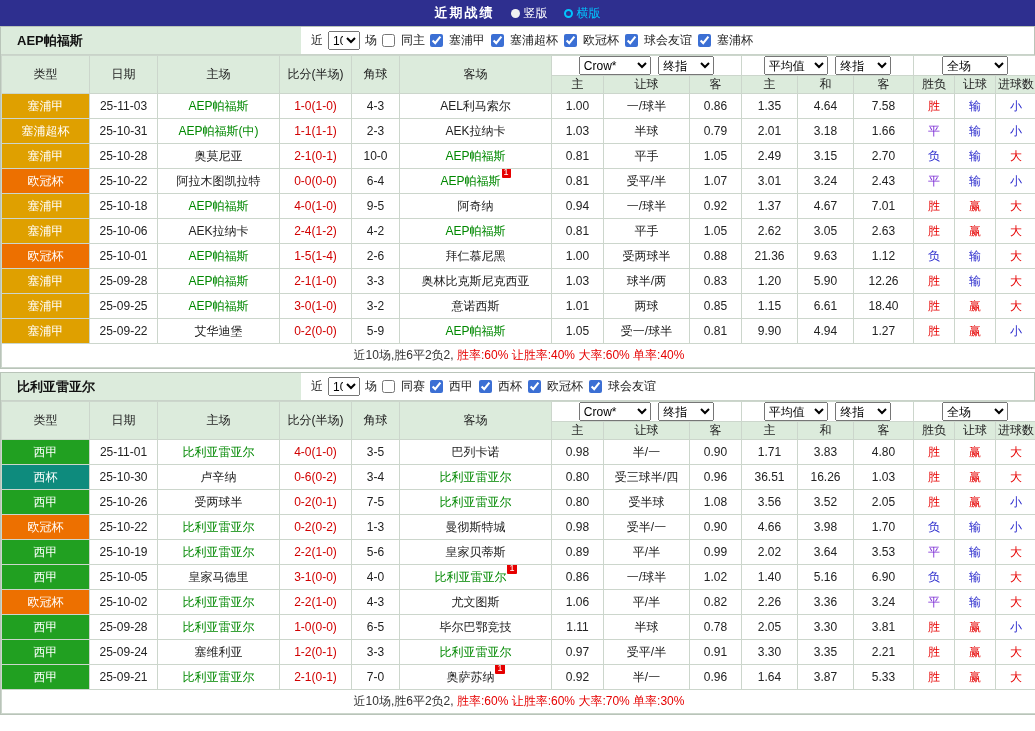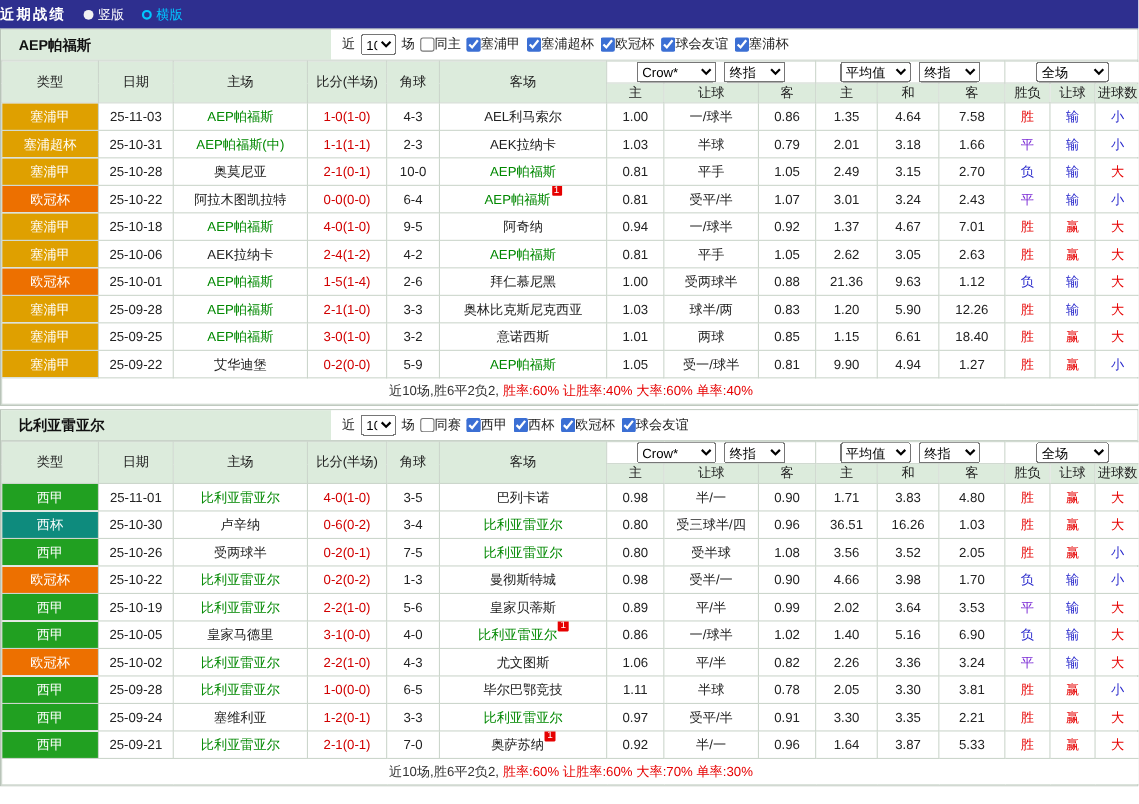--- a/index.html
+++ b/index.html
@@ -1,34 +1,34 @@
 <!DOCTYPE html>
 <html style="--topbar: #2e2f8f; --header: #dcebdc; --cyan: #00c6ff; --focus: #008800; --score: #d10000; --win: #e60000; --loss: #2929cc; --draw: #7b2bd5; --cyp1: #dfa000; --cyp_super: #dfa000; --ucl: #ed7000; --laliga: #21a021; --copa: #0e8b7d;"><head>
 <meta charset="utf-8">
 <style>
   *{box-sizing:border-box}
   html,body{margin:0;padding:0;background:#fff}
   body{width:1035px;font-family:"Liberation Sans","DejaVu Sans",sans-serif;font-size:12px;color:#222}
 
-  .topbar{height:26px;background:var(--topbar,#2e2f8f);display:flex;align-items:center;justify-content:flex-start;gap:16px;color:#fff}
+  .topbar{height:26px;background:var(--topbar,#2e2f8f);display:flex;align-items:center;justify-content:center;gap:16px;color:#fff}
   .page-title{font-weight:bold;font-size:13px;letter-spacing:2px}
   .radio{display:inline-flex;align-items:center;gap:4px;cursor:pointer}
   .dot{width:9px;height:9px;border-radius:50%;display:inline-block}
   .dot-white{background:#f2f2f2}
   .dot-cyan{width:9px;height:9px;border:2px solid var(--cyan,#00c6ff);background:transparent}
   .rlabel-white{color:#fff}
   .rlabel-cyan{color:var(--cyan,#00c6ff)}
 
   .section{border:1px solid #b9c4b9}
   .section + .section{margin-top:3px}
   .sec-head{display:flex;height:28px;border-bottom:1px solid #c9d3c9}
   .team{width:300px;background:var(--header,#dcebdc);display:flex;align-items:center;padding-left:16px;font-weight:bold;font-size:13px;color:#111}
   .filterbar{flex:1;display:flex;align-items:center;gap:5px;padding-left:10px;background:#fff;white-space:nowrap}
   .filterbar select{font-size:12px;height:19px}
-  .chk{display:inline-flex;align-items:center;gap:0;cursor:pointer}
+  .chk{display:inline-flex;align-items:center;gap:6px;cursor:pointer}
   .chk input{margin:0;width:13px;height:13px;accent-color:#3b6fd4}
   .leagues{display:inline-flex;align-items:center;gap:6px}
 
   table{border-collapse:collapse;width:100%;table-layout:fixed}
   th,td{border:1px solid #ccd6cc;text-align:center;padding:0 1px;overflow:hidden;white-space:nowrap}
   thead th{background:var(--header,#dcebdc);font-weight:normal;color:#222;height:19px}
   thead tr.subhead th{height:17px}
   th.ddcell{background:#fff}
   th.ddcell select{font-size:12px;height:19px;margin:0 2px}
   .sel-count{width:32px}.sel-src{width:72px}.sel-time{width:56px}.sel-avg{width:64px}.sel-scope{width:66px}

